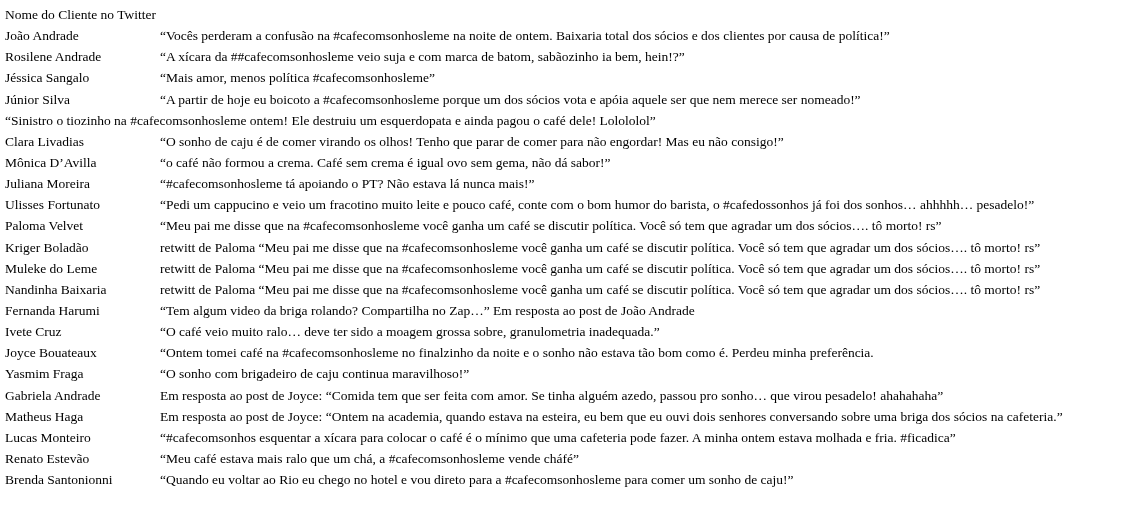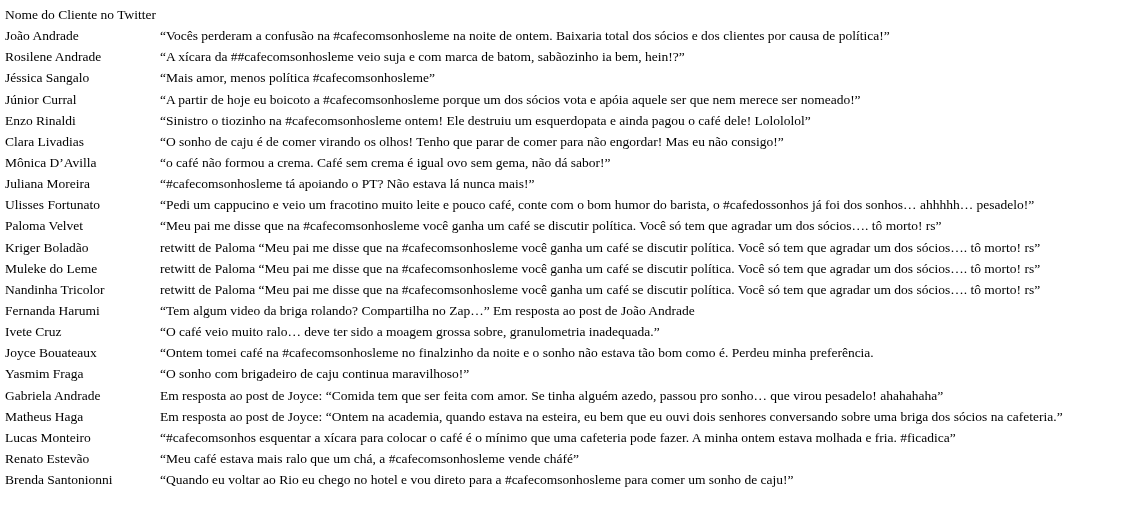--- a/index.html
+++ b/index.html
@@ -48,25 +48,24 @@
       </div>
       <div class="row">
         <div class="cell-name">Rosilene Andrade</div>
         <div class="cell-post">“A xícara da ##cafecomsonhosleme veio suja e com marca de batom, sabãozinho ia bem, hein!?”</div>
       </div>
       <div class="row">
         <div class="cell-name">Jéssica Sangalo</div>
         <div class="cell-post">“Mais amor, menos política #cafecomsonhosleme”</div>
       </div>
       <div class="row">
-        <div class="cell-name">Júnior Curral</div>
+        <div class="cell-name">Júnior Silva</div>
         <div class="cell-post">“A partir de hoje eu boicoto a #cafecomsonhosleme porque um dos sócios vota e apóia aquele ser que nem merece ser nomeado!”</div>
       </div>
       <div class="row">
-        <div class="cell-name">Enzo Rinaldi</div>
         <div class="cell-post">“Sinistro o tiozinho na #cafecomsonhosleme ontem! Ele destruiu um esquerdopata e ainda pagou o café dele! Lolololol”</div>
       </div>
       <div class="row">
         <div class="cell-name">Clara Livadias</div>
         <div class="cell-post">“O sonho de caju é de comer virando os olhos! Tenho que parar de comer para não engordar! Mas eu não consigo!”</div>
       </div>
       <div class="row">
         <div class="cell-name">Mônica D’Avilla</div>
         <div class="cell-post">“o café não formou a crema. Café sem crema é igual ovo sem gema, não dá sabor!”</div>
       </div>
@@ -84,21 +83,21 @@
       </div>
       <div class="row">
         <div class="cell-name">Kriger Boladão</div>
         <div class="cell-post">retwitt de Paloma “Meu pai me disse que na #cafecomsonhosleme você ganha um café se discutir política. Você só tem que agradar um dos sócios…. tô morto! rs”</div>
       </div>
       <div class="row">
         <div class="cell-name">Muleke do Leme</div>
         <div class="cell-post">retwitt de Paloma “Meu pai me disse que na #cafecomsonhosleme você ganha um café se discutir política. Você só tem que agradar um dos sócios…. tô morto! rs”</div>
       </div>
       <div class="row">
-        <div class="cell-name">Nandinha Tricolor</div>
+        <div class="cell-name">Nandinha Baixaria</div>
         <div class="cell-post">retwitt de Paloma “Meu pai me disse que na #cafecomsonhosleme você ganha um café se discutir política. Você só tem que agradar um dos sócios…. tô morto! rs”</div>
       </div>
       <div class="row">
         <div class="cell-name">Fernanda Harumi</div>
         <div class="cell-post">“Tem algum video da briga rolando? Compartilha no Zap…” Em resposta ao post de João Andrade</div>
       </div>
       <div class="row">
         <div class="cell-name">Ivete Cruz</div>
         <div class="cell-post">“O café veio muito ralo… deve ter sido a moagem grossa sobre, granulometria inadequada.”</div>
       </div>

